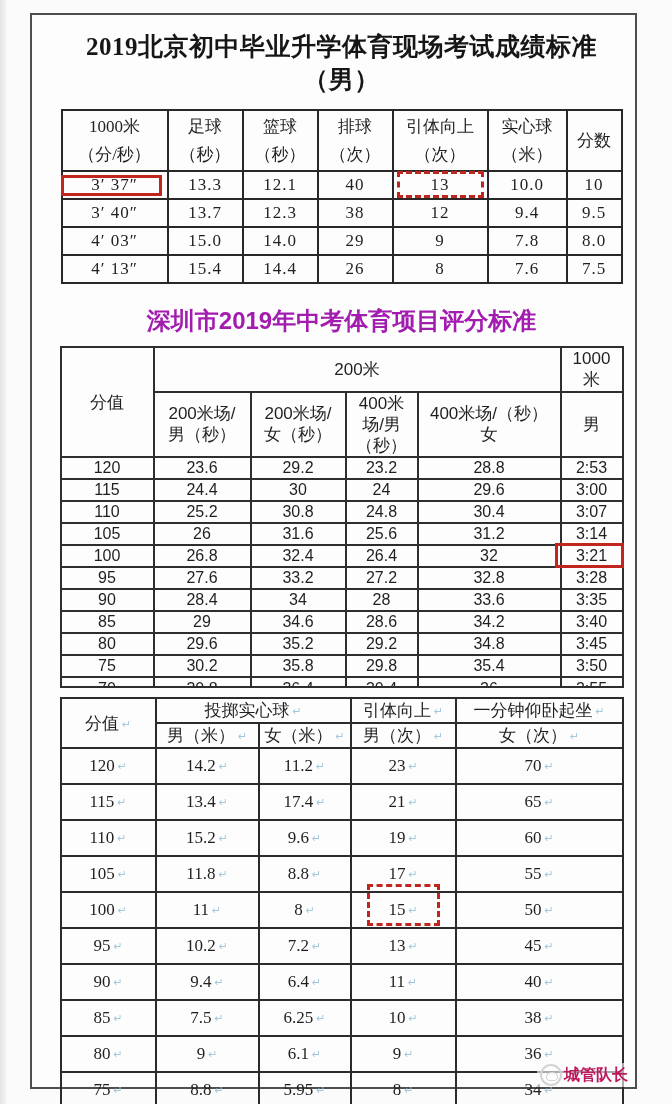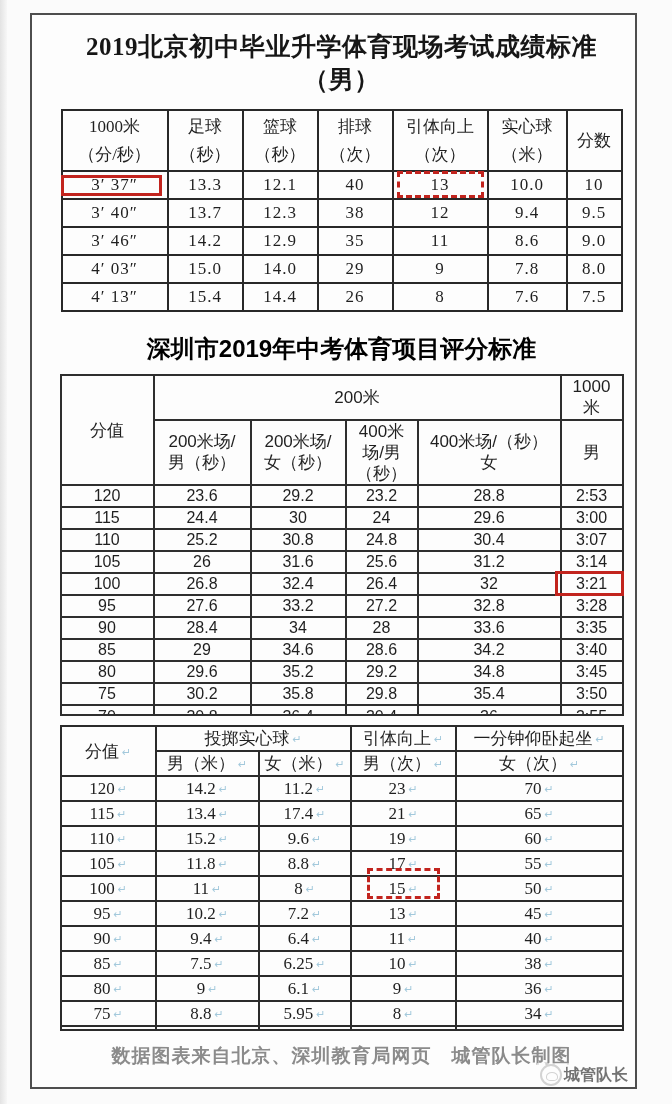--- a/index.html
+++ b/index.html
@@ -17,21 +17,21 @@
     border:2px solid #4e4e4e; background:#fdfdfd;padding-left:16px;
   }
   
   .title-1 {
     margin:15px 6px 0 6px; text-align:center;
     font-size:25px; font-weight:bold; color:#161616; letter-spacing:0.5px;
     font-family:"Liberation Serif","DejaVu Serif",serif;
   }
   .title-2 {
     margin:21px 6px 0 6px; text-align:center;
-    font-size:24px; font-weight:bold; color:#000000;
+    font-size:24px; font-weight:bold; color:#a21caf;
     font-family:"Liberation Sans","DejaVu Sans",sans-serif;
   }
   
   table { border-collapse:collapse; table-layout:fixed; margin:0 auto; }
   th,td { text-align:center; vertical-align:middle; padding:0; position:relative; }
   th { font-weight:normal; white-space:pre-line; }
   
   #t1 { width:560px; margin-top:13px; }
   #t1 th,#t1 td { border:2px solid #282828; }
   #t1 th { height:61px; font-size:17px; line-height:1.6; }
@@ -40,21 +40,21 @@
   #t2 { width:562px; margin-top:9px; font-family:"Liberation Sans","DejaVu Sans",sans-serif; }
   #t2 th,#t2 td { border:2px solid #2e2e2e; }
   #t2 thead th { font-size:17px; line-height:1.25; }
   #t2 .gh-row th { height:44px; }
   #t2 .sh-row th { height:64px; }
   #t2 tbody td { height:22px; font-size:16px; }
   
   #t3 { width:562px; margin-top:9px; }
   #t3 th,#t3 td { border:2px solid #2b2b2b; }
   #t3 thead th { height:25px; font-size:17px; }
-  #t3 tbody td { height:25px; font-size:17px; }
+  #t3 tbody td { height:36px; font-size:17px; }
   
   tbody.clip td { height:8px !important; overflow:hidden; }
   tbody.clip .cv { display:block; height:8px; overflow:hidden; line-height:21px; }
   tbody.stub td { height:4px !important; border-top:2px solid #2b2b2b; border-bottom:none; }
   
   .ret { color:#a3c9dc; font-size:11px; margin-left:3px;
          font-family:"DejaVu Sans",sans-serif; vertical-align:1px; }
   
   .hl { position:absolute; z-index:3; pointer-events:none; }
   .hl-solid  { border:3px solid #c2241e; }
@@ -65,21 +65,21 @@
   #t3 .hl-dashed { left:15px; right:15px; top:-9px; bottom:1px; }
   
   .caption {
     margin-top:12px; text-align:center;
     font-size:19px; font-weight:bold; color:#8b8b8b;
     font-family:"Liberation Sans","DejaVu Sans",sans-serif; letter-spacing:1px;
   }
   .watermark {
     position:absolute; right:4px; bottom:0px; z-index:4;
     display:flex; align-items:center; gap:2px;
-    color:#737373; font-size:16px; font-weight:bold;
+    color:#be185d; font-size:16px; font-weight:bold;
     font-family:"Liberation Sans","DejaVu Sans",sans-serif;
     background:rgba(253,253,253,0.6); padding:1px 3px;
   }
   .wm-circle {
     width:22px; height:22px; border:2px solid #d3d3d3; border-radius:50%;
     display:inline-block; position:relative;
   }
   .wm-circle::after {
     content:""; position:absolute; left:4px; top:6px; width:10px; height:7px;
     border:1.5px solid #d3d3d3; border-radius:50% 50% 40% 40%;
@@ -134,29 +134,20 @@
         <tr>
           <td><span class="cv">3′ 40″</span></td>
           <td><span class="cv">13.7</span></td>
           <td><span class="cv">12.3</span></td>
           <td><span class="cv">38</span></td>
           <td><span class="cv">12</span></td>
           <td><span class="cv">9.4</span></td>
           <td><span class="cv">9.5</span></td>
         </tr>
         <tr>
-          <td><span class="cv">3′ 46″</span></td>
-          <td><span class="cv">14.2</span></td>
-          <td><span class="cv">12.9</span></td>
-          <td><span class="cv">35</span></td>
-          <td><span class="cv">11</span></td>
-          <td><span class="cv">8.6</span></td>
-          <td><span class="cv">9.0</span></td>
-        </tr>
-        <tr>
           <td><span class="cv">4′ 03″</span></td>
           <td><span class="cv">15.0</span></td>
           <td><span class="cv">14.0</span></td>
           <td><span class="cv">29</span></td>
           <td><span class="cv">9</span></td>
           <td><span class="cv">7.8</span></td>
           <td><span class="cv">8.0</span></td>
         </tr>
         <tr>
           <td><span class="cv">4′ 13″</span></td>

